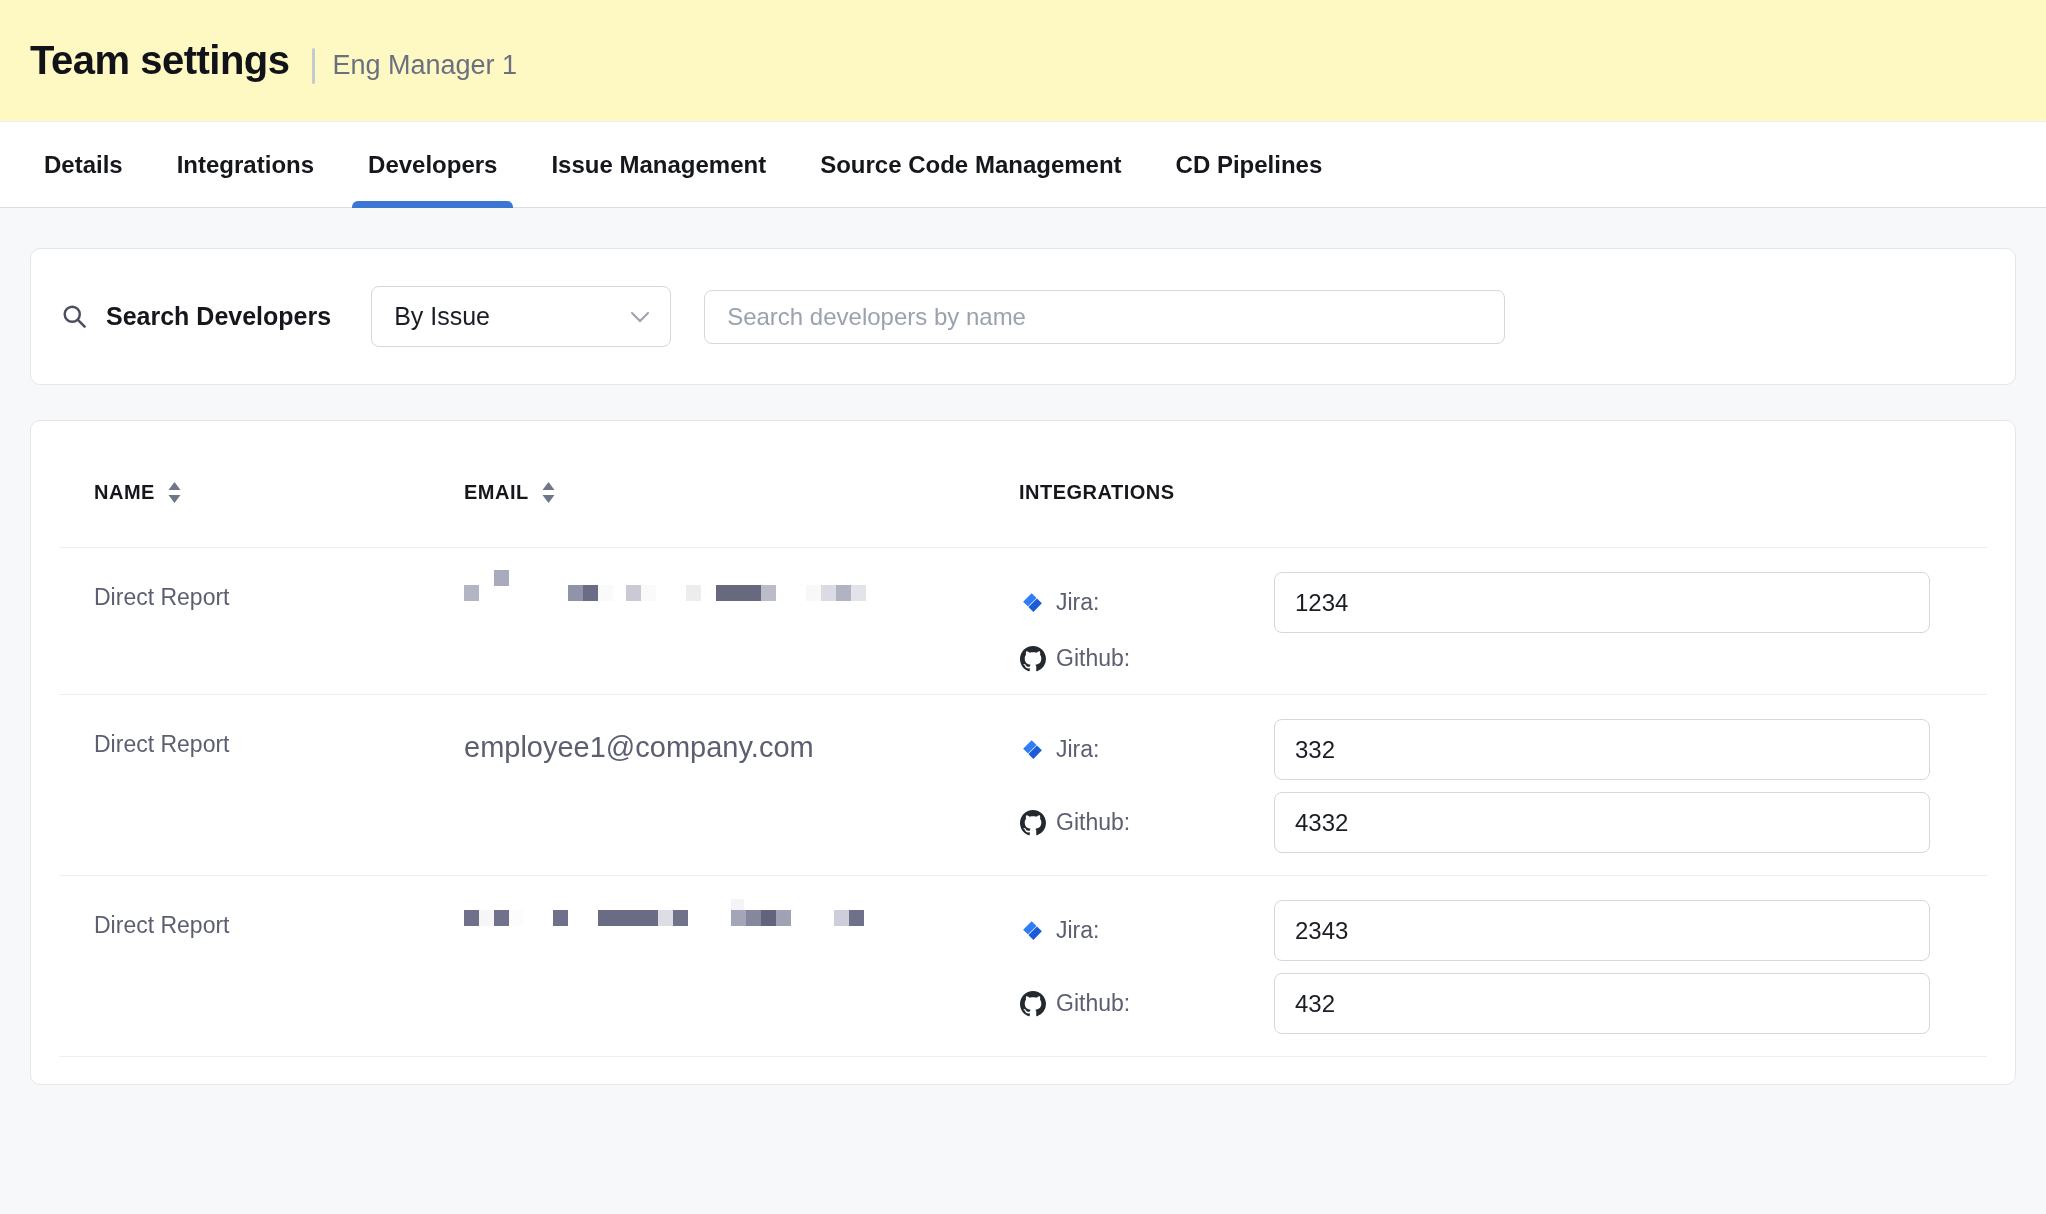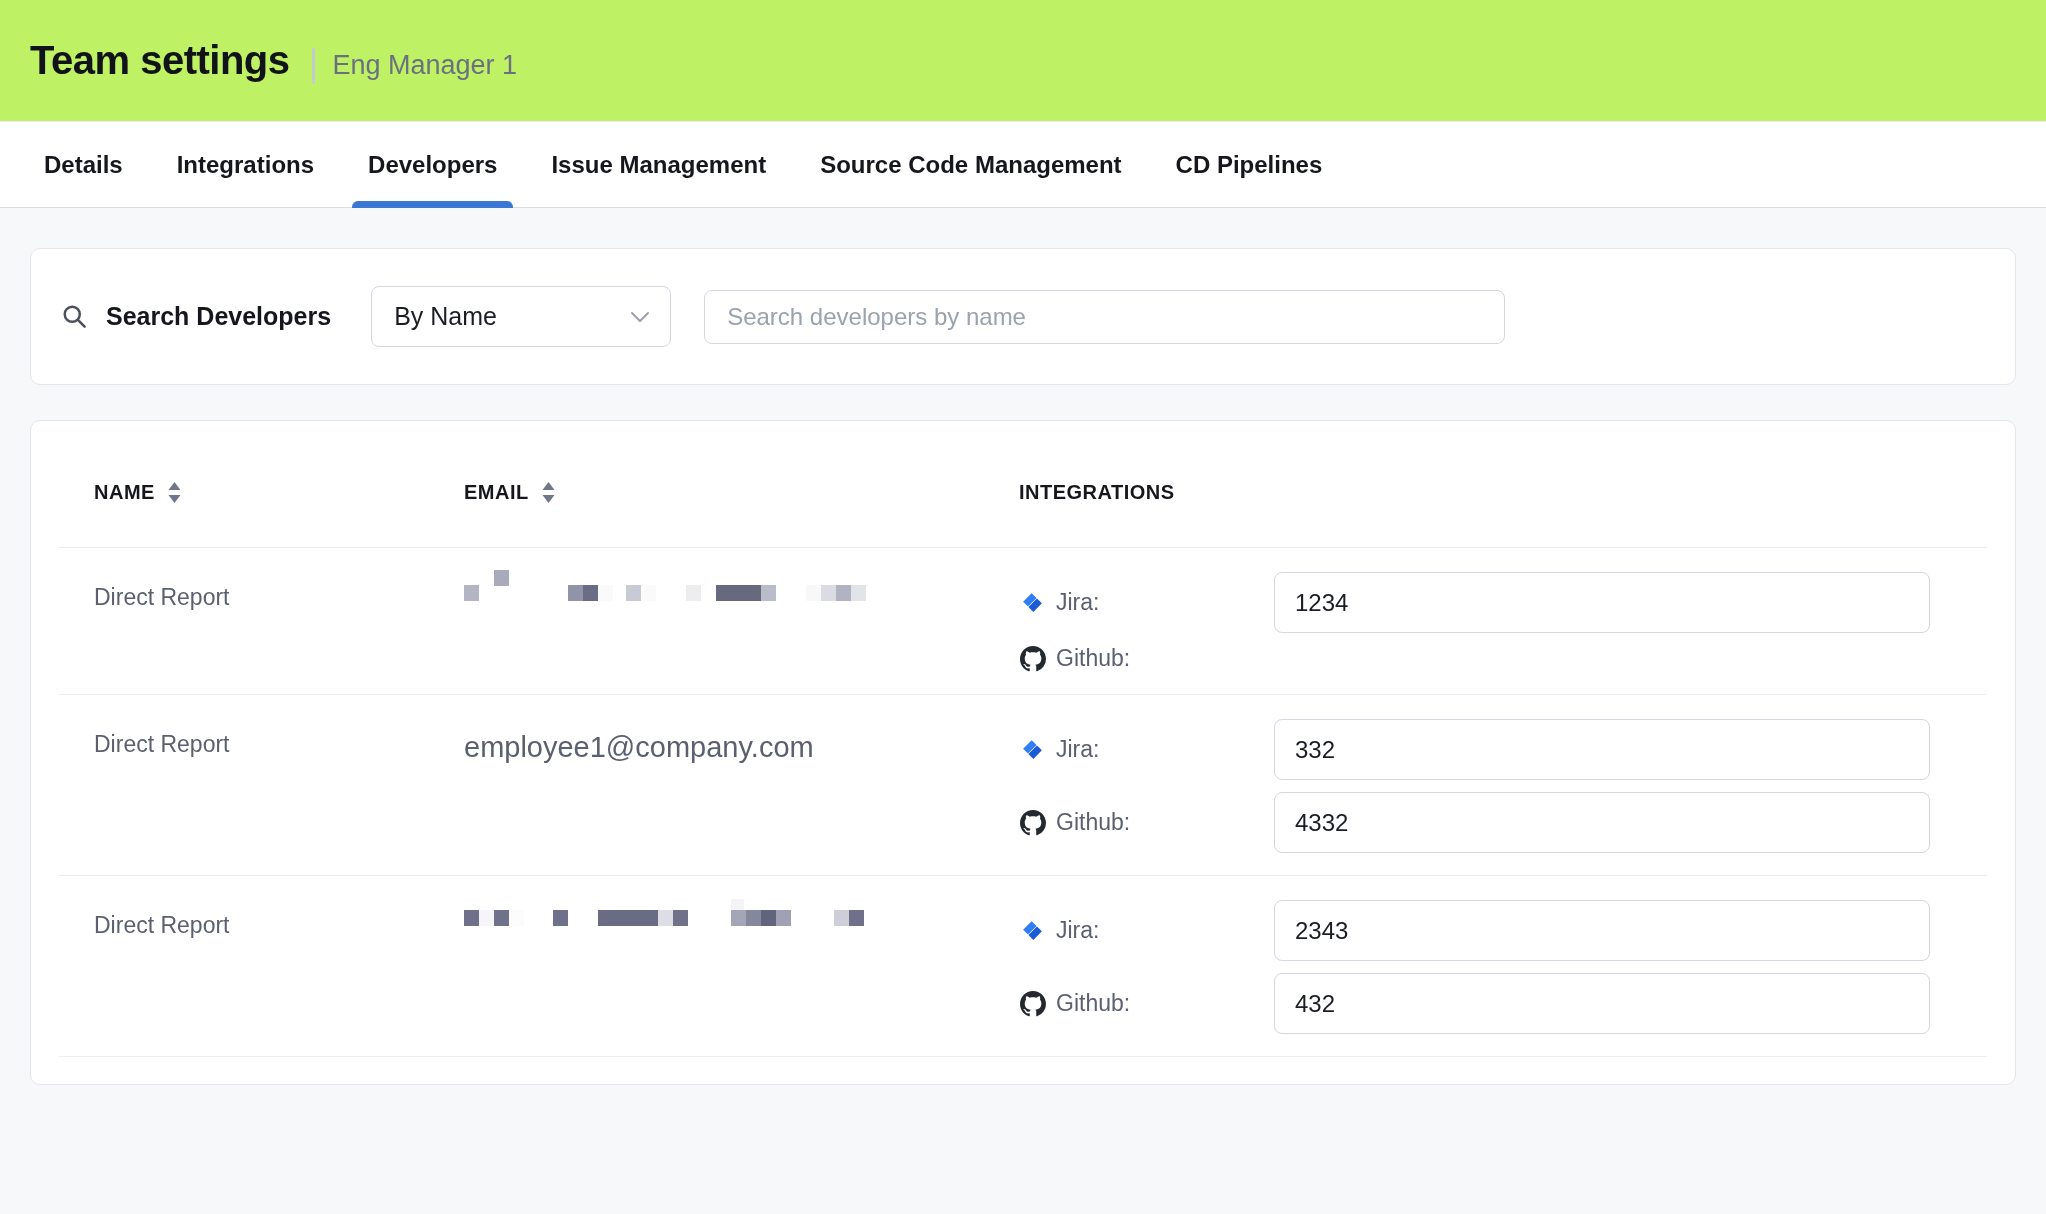--- a/index.html
+++ b/index.html
@@ -15,21 +15,21 @@
     --jira-light:#2f7ef6;
     --jira-dark:#1b5bd7;
     --github:#24292f;
     --muted:#5b5f70;
     --border:#e4e6eb;
     --input-border:#d4d7df;
     --divider:#eceef2;
   }
   
   .topbar {
-    background:#bef264; height:122px;
+    background:#fef9c3; height:122px;
     display:flex; align-items:center;
     padding:0 30px;
     border-bottom:1px solid #edeef2;
   }
   .page-title { font-size:40px; font-weight:700; letter-spacing:-0.5px; color:#111319; }
   .title-sep { width:3px; height:36px; background:#c6c9d2; margin:10px 18px 0 22px; border-radius:2px; }
   .subtitle { font-size:27px; color:#6b7080; margin-top:10px; }
 
   
   .tabs {
@@ -123,21 +123,21 @@
 
   <section class="card search-card">
     <span class="search-icon">
       <svg width="27" height="27" viewBox="0 0 24 24" fill="none" stroke="currentColor" stroke-width="2.2" stroke-linecap="round">
         <circle cx="10" cy="10" r="6.7"></circle>
         <line x1="15.2" y1="15.2" x2="21" y2="21"></line>
       </svg>
     </span>
     <span class="search-label">Search Developers</span>
     <div class="filter-select">
-      <span>By Name</span>
+      <span>By Issue</span>
       <span class="chevron">
         <svg width="20" height="12" viewBox="0 0 20 12" fill="none" stroke="currentColor" stroke-width="2" stroke-linecap="round">
           <polyline points="2,2 10,10 18,2"></polyline>
         </svg>
       </span>
     </div>
     <input class="search-input" type="text" placeholder="Search developers by name" style="">
   </section>
 
   <section class="card table-card">

